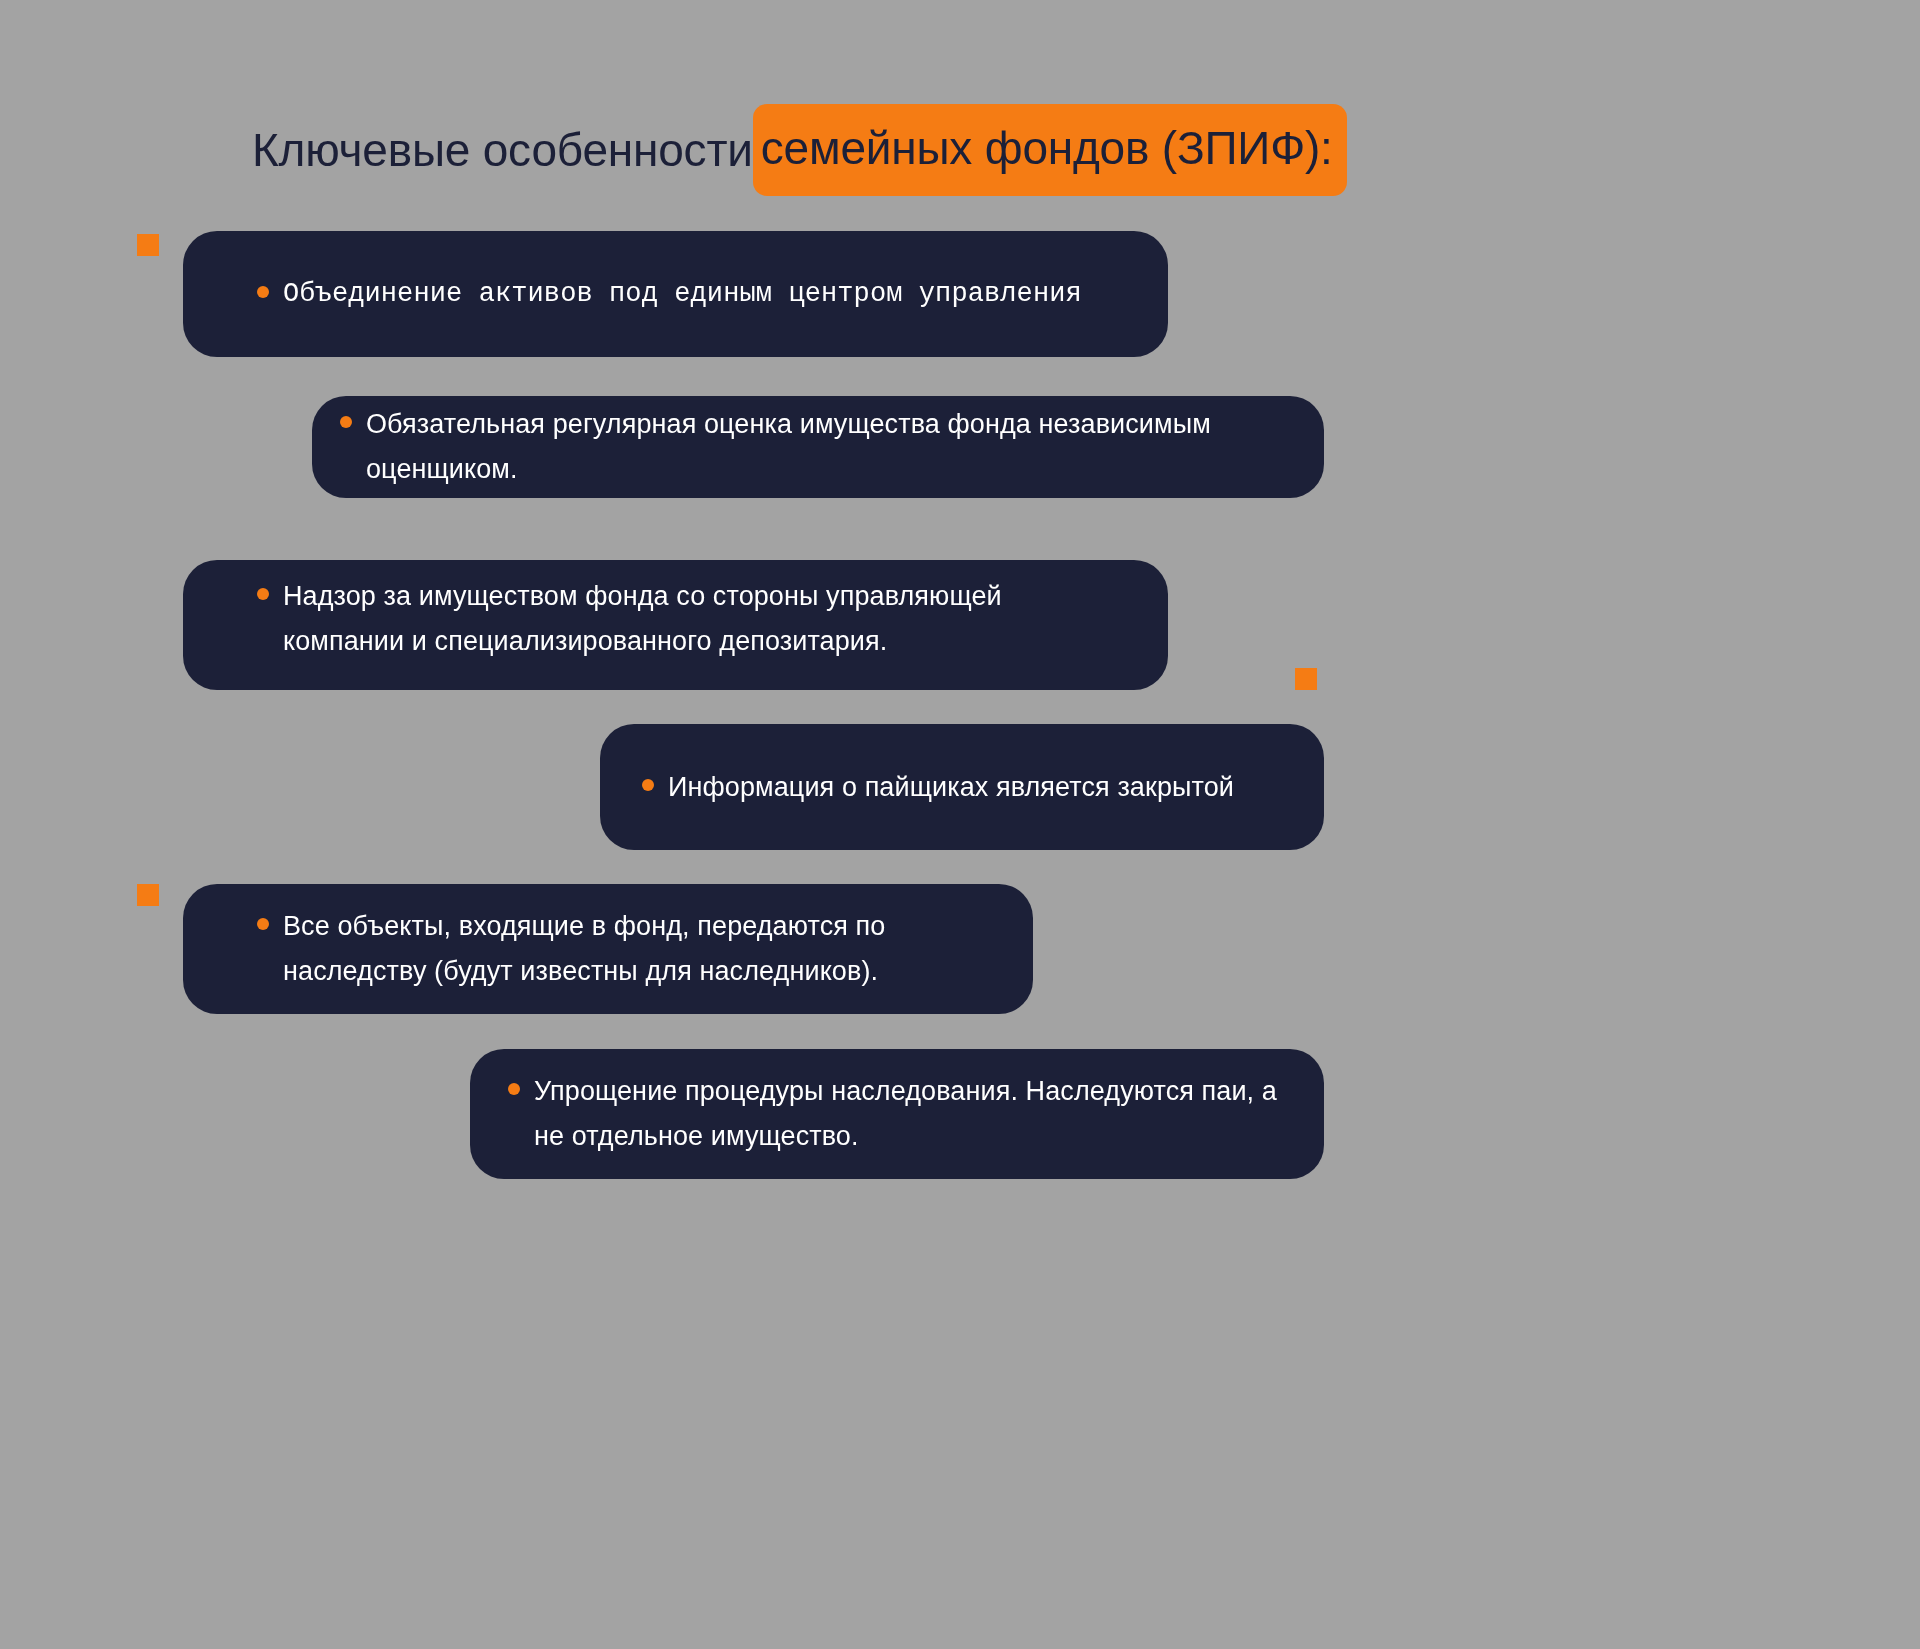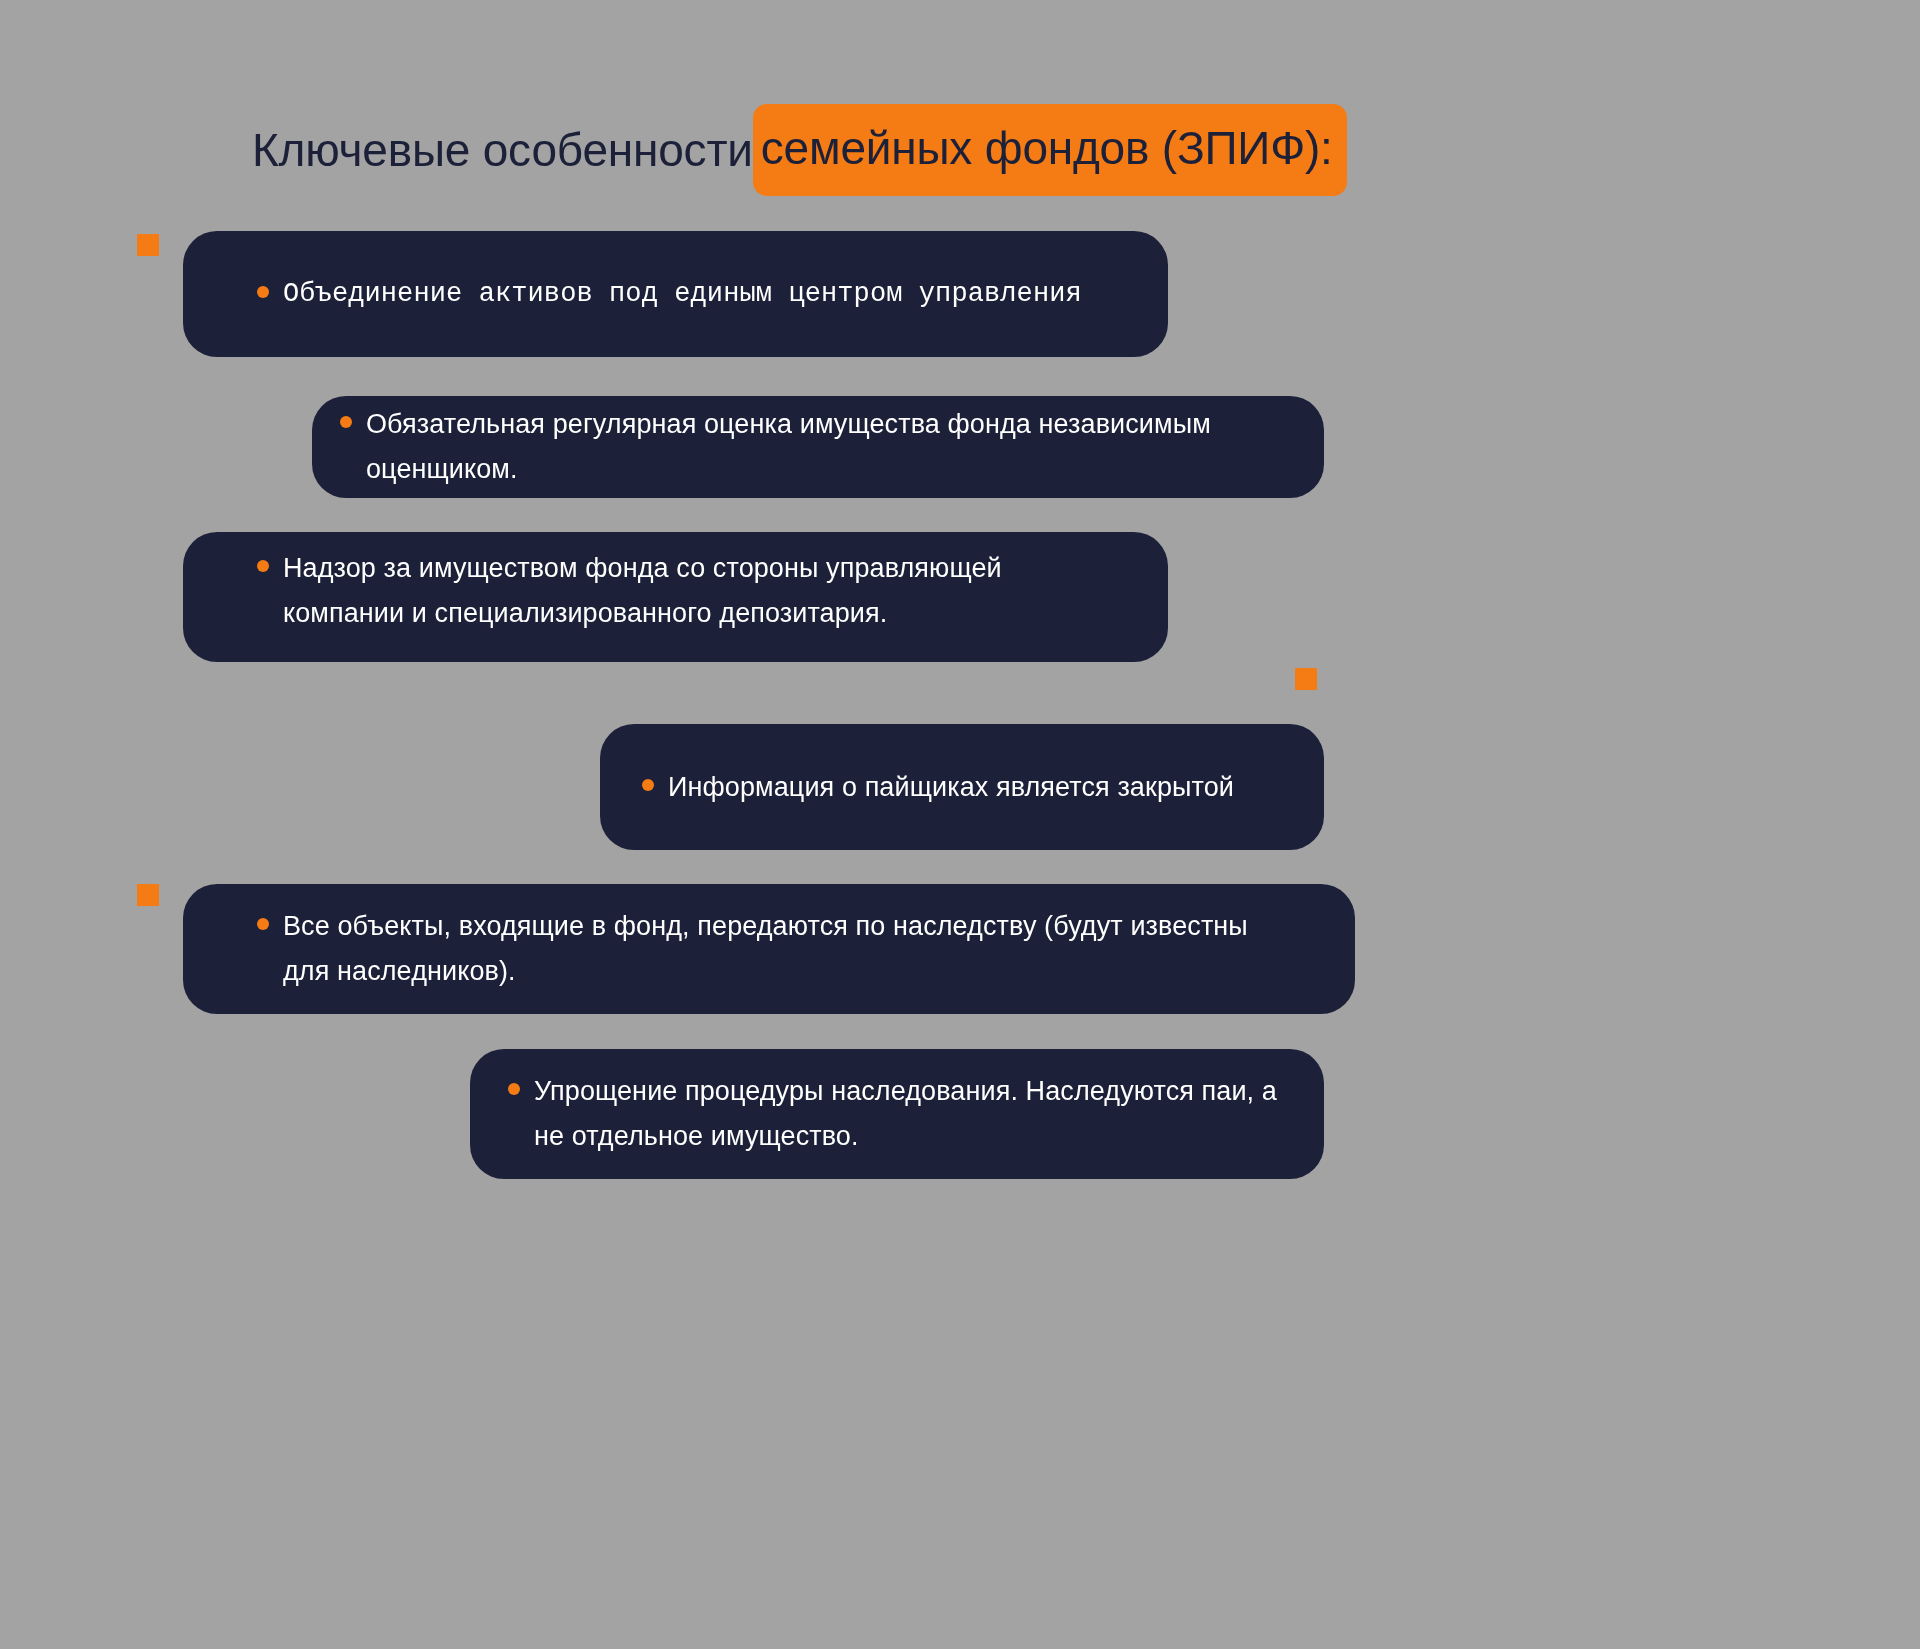--- a/index.html
+++ b/index.html
@@ -108,35 +108,35 @@
     </div>
   </div>
 
   <div class="card" style="left:312px; top:396px; width:1012px; height:102px; padding:0 40px 0 28px;">
     <div class="card-inner">
       <span class="bullet"></span>
       <span class="card-text">Обязательная регулярная оценка имущества фонда независимым оценщиком.</span>
     </div>
   </div>
 
-  <div class="card" style="left:183px; top:532px; width:985px; height:130px; padding:0 130px 12px 74px;">
+  <div class="card" style="left:183px; top:560px; width:985px; height:130px; padding:0 130px 12px 74px;">
     <div class="card-inner">
       <span class="bullet"></span>
       <span class="card-text">Надзор за имуществом фонда со стороны управляющей компании и специализированного депозитария.</span>
     </div>
   </div>
 
   <div class="card" style="left:600px; top:724px; width:724px; height:126px; padding:0 24px 0 42px;">
     <div class="card-inner">
       <span class="bullet"></span>
       <span class="card-text">Информация о пайщиках является закрытой</span>
     </div>
   </div>
 
-  <div class="card" style="left:183px; top:884px; width:1172px; height:130px; padding:0 100px 0 74px;">
+  <div class="card" style="left:183px; top:884px; width:850px; height:130px; padding:0 100px 0 74px;">
     <div class="card-inner">
       <span class="bullet"></span>
       <span class="card-text">Все объекты, входящие в фонд, передаются по наследству (будут известны для наследников).</span>
     </div>
   </div>
 
   <div class="card" style="left:470px; top:1049px; width:854px; height:130px; padding:0 12px 0 38px;">
     <div class="card-inner">
       <span class="bullet"></span>
       <span class="card-text">Упрощение процедуры наследования. Наследуются паи, а не отдельное имущество.</span>

